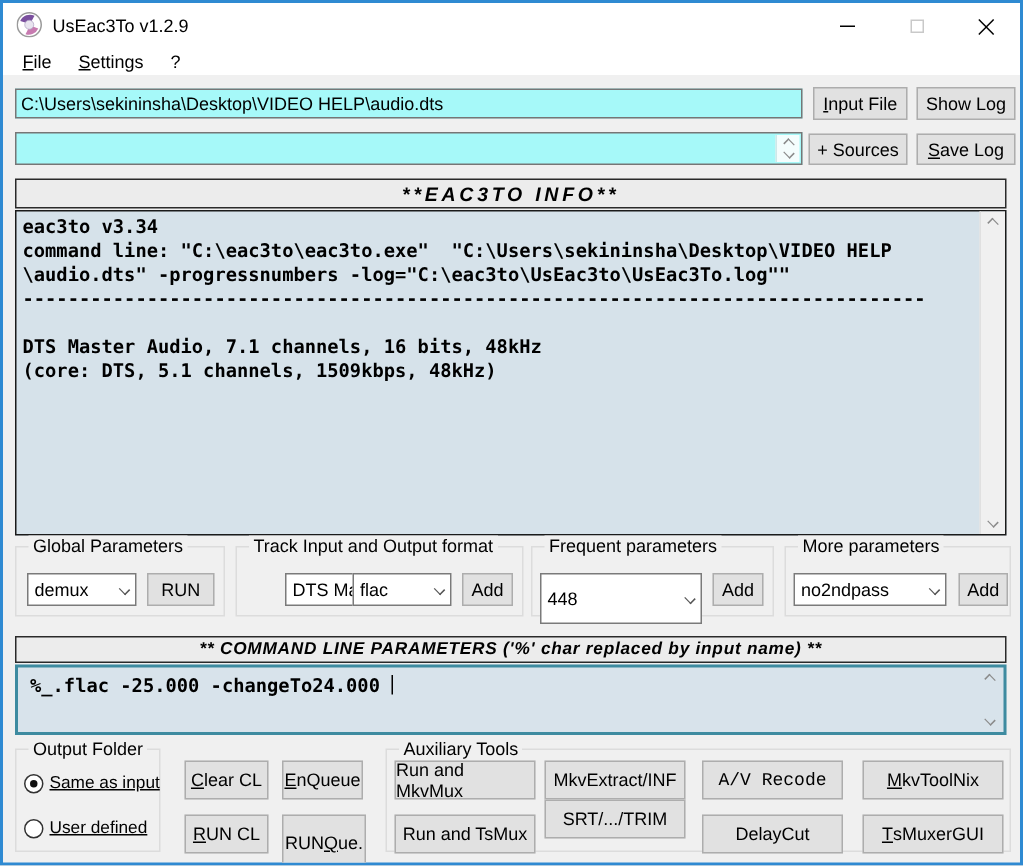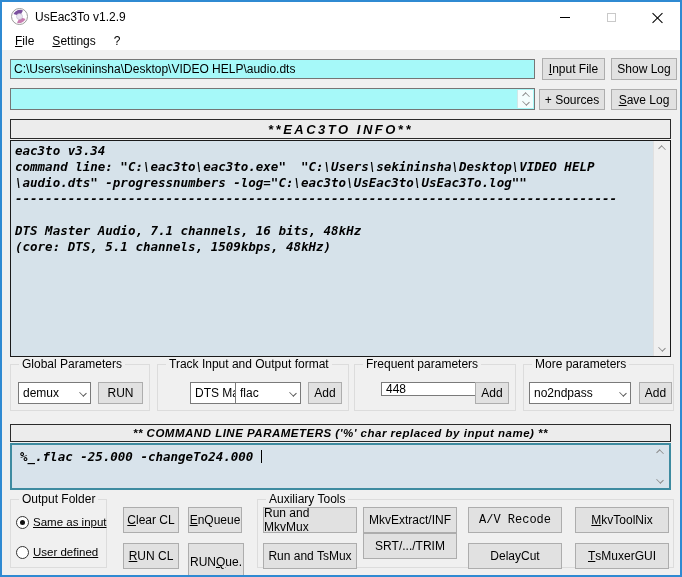--- a/index.html
+++ b/index.html
@@ -58,21 +58,21 @@
   
   .sec-header { background:#ececec; border:1px solid #2a2a2a; display:flex; align-items:center;
                 justify-content:center; font-style:italic; font-weight:bold; }
   .info-header { left:8px; top:117px; width:661px; height:20px; font-size:13px; letter-spacing:2.5px; }
   .cmd-header  { left:8px; top:422px; width:661px; height:18px; font-size:11.5px; letter-spacing:.5px; }
 
   
   .info-area { left:8px; top:138px; width:661px; height:217px; background:#d6e2ea;
                border:1px solid #1a1a1a; }
   .mono { font-family:"DejaVu Sans Mono", monospace; font-weight:bold; font-size:12.5px;
-          line-height:16px; white-space:pre-wrap;font-style:italic; }
+          line-height:16px; white-space:pre-wrap; }
   .info-text { position:absolute; left:4px; top:2px; right:22px; bottom:2px; overflow:hidden; }
   .v-scrollbar { position:absolute; right:0; top:0; bottom:0; width:17px; background:#f0f0f0;
                  border-left:1px solid #e0e0e0; display:flex; flex-direction:column;
                  justify-content:space-between; align-items:center; padding:5px 0; }
 
   
   .group { border:1px solid #dcdcdc; }
   .group-label { position:absolute; top:-8px; left:8px; background:#f0f0f0; padding:0 3px;
                  font-size:12px; white-space:nowrap; }
   .g-global   { left:8px;   top:362px; width:140px; height:47px; }
@@ -81,21 +81,21 @@
   .g-more     { left:521px; top:362px; width:151px; height:47px; }
 
   .dropdown { background:#ffffff; border:1px solid #7a7a7a; display:flex; align-items:center;
               padding:0 4px; font-size:12px; white-space:nowrap; overflow:hidden; }
   .dropdown .dd-arrow { margin-left:auto; }
   .dd-demux { left:16px;  top:380px; width:73px;  height:22px; }
   .b-run    { left:96px;  top:380px; width:45px;  height:22px; }
   .dd-dts   { left:161px; top:380px; width:67px;  height:22px;margin-left:27px; }
   .dd-flac  { left:233px; top:380px; width:66px;  height:22px; }
   .b-add1   { left:306px; top:380px; width:34px;  height:22px; }
-  .dd-448   { left:358px; top:380px; width:108px; height:14px;margin-left:21px; }
+  .dd-448   { left:358px; top:380px; width:108px; height:34px; }
   .b-add2   { left:473px; top:380px; width:34px;  height:22px; }
   .dd-no2nd { left:527px; top:380px; width:102px; height:22px; }
   .b-add3   { left:637px; top:380px; width:33px;  height:22px; }
 
   
   .cmd-area { left:8px; top:441px; width:661px; height:47px; background:#d8e3eb;
               border:2px solid #3e8ba0; }
   .cmd-text { position:absolute; left:8px; top:4px; right:22px; }
   .caret { display:inline-block; width:1px; height:13px; background:#000; vertical-align:-2px; }
   .cmd-arrows { position:absolute; right:2px; top:2px; bottom:2px; width:14px; display:flex;

